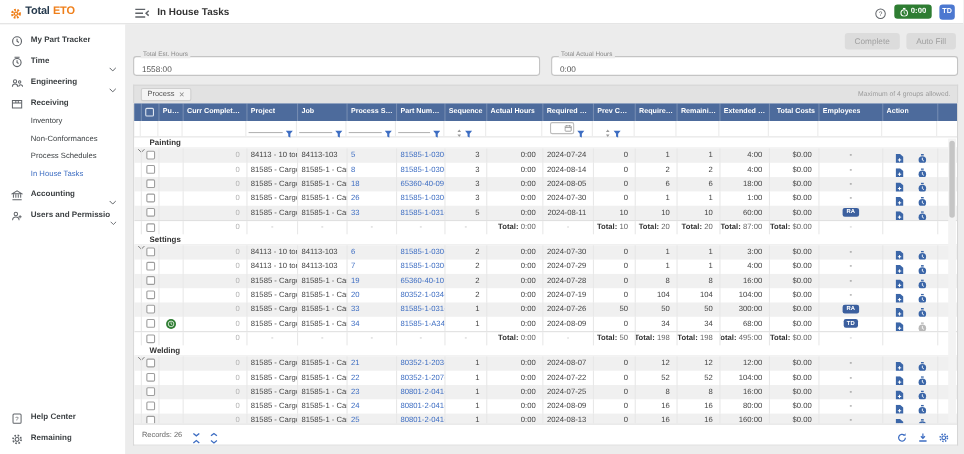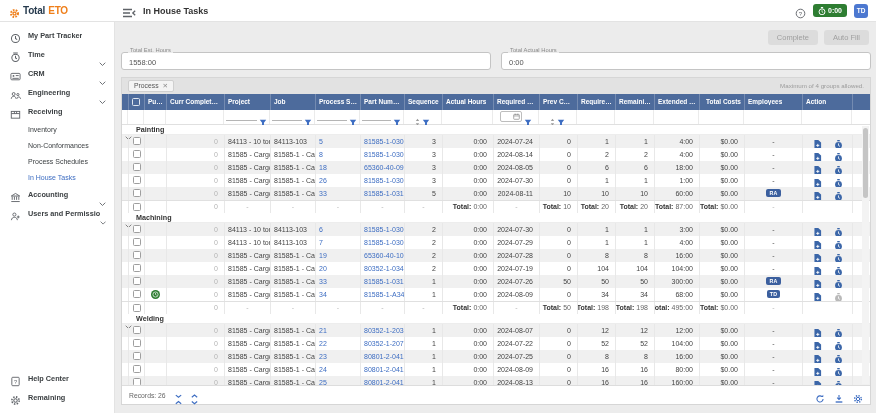--- a/index.html
+++ b/index.html
@@ -180,31 +180,20 @@
                 <circle cx="6" cy="6.4" r="4" fill="none" stroke="currentColor" stroke-width="1.1"></circle>
                 <path d="M6 4.2v2.2l1.5 1M3.5 1.2h5" fill="none" stroke="currentColor" stroke-width="1.1"></path>
               </svg></span>
             <span class="lbl">Time</span>
             <span class="chev"><svg viewBox="0 0 10 6">
                 <path d="M1 1l4 4 4-4" fill="none" stroke="currentColor" stroke-width="1.3"></path>
               </svg></span>
           </div>
           <div class="nav-item">
             <span class="ic"><svg viewBox="0 0 12 12">
-                <rect x="1" y="2.6" width="10" height="7" rx="1" fill="none" stroke="currentColor"></rect>
-                <circle cx="3.8" cy="5.4" r="1" fill="currentColor"></circle>
-                <path d="M6.3 5h3.2M2.6 8h7" stroke="currentColor"></path>
-              </svg></span>
-            <span class="lbl">CRM</span>
-            <span class="chev"><svg viewBox="0 0 10 6">
-                <path d="M1 1l4 4 4-4" fill="none" stroke="currentColor" stroke-width="1.3"></path>
-              </svg></span>
-          </div>
-          <div class="nav-item">
-            <span class="ic"><svg viewBox="0 0 12 12">
                 <circle cx="4" cy="4.4" r="1.6" fill="none" stroke="currentColor"></circle>
                 <circle cx="8.6" cy="5" r="1.2" fill="none" stroke="currentColor"></circle>
                 <path d="M1.4 9.6c0-1.7 1.2-2.7 2.6-2.7s2.6 1 2.6 2.7M7.6 9.6c.2-1.3 1-2 2-2s1.8.7 2 2" fill="none" stroke="currentColor"></path>
               </svg></span>
             <span class="lbl">Engineering</span>
             <span class="chev"><svg viewBox="0 0 10 6">
                 <path d="M1 1l4 4 4-4" fill="none" stroke="currentColor" stroke-width="1.3"></path>
               </svg></span>
           </div>
           <div class="nav-item">
@@ -609,21 +598,21 @@
                 <span class="tlabel">Total:</span>
                 <span class="tval">$0.00</span>
               </div>
               <div class="gcell c dim" style="width: 58px; flex: 0 0 58px;">-</div>
               <div class="gcell " style="width: 50px; flex: 0 0 50px;"></div>
             </div>
             <div class="ghead">
               <span class="gchev"><svg viewBox="0 0 10 6">
                   <path d="M1 1l4 4 4-4" fill="none" stroke="currentColor" stroke-width="1.3"></path>
                 </svg></span>
-              <span class="gname">Machining</span>
+              <span class="gname">Settings</span>
             </div>
             <div class="grow alt">
               <div class="gcell " style="width: 6px; flex: 0 0 6px;"></div>
               <div class="gcell c" style="width: 16px; flex: 0 0 16px;">
                 <span class="cb"></span>
               </div>
               <div class="gcell c" style="width: 22px; flex: 0 0 22px;"></div>
               <div class="gcell r dim" style="width: 58px; flex: 0 0 58px;">0</div>
               <div class="gcell " style="width: 46px; flex: 0 0 46px;">84113 - 10 ton ...</div>
               <div class="gcell " style="width: 45px; flex: 0 0 45px;">84113-103</div>

